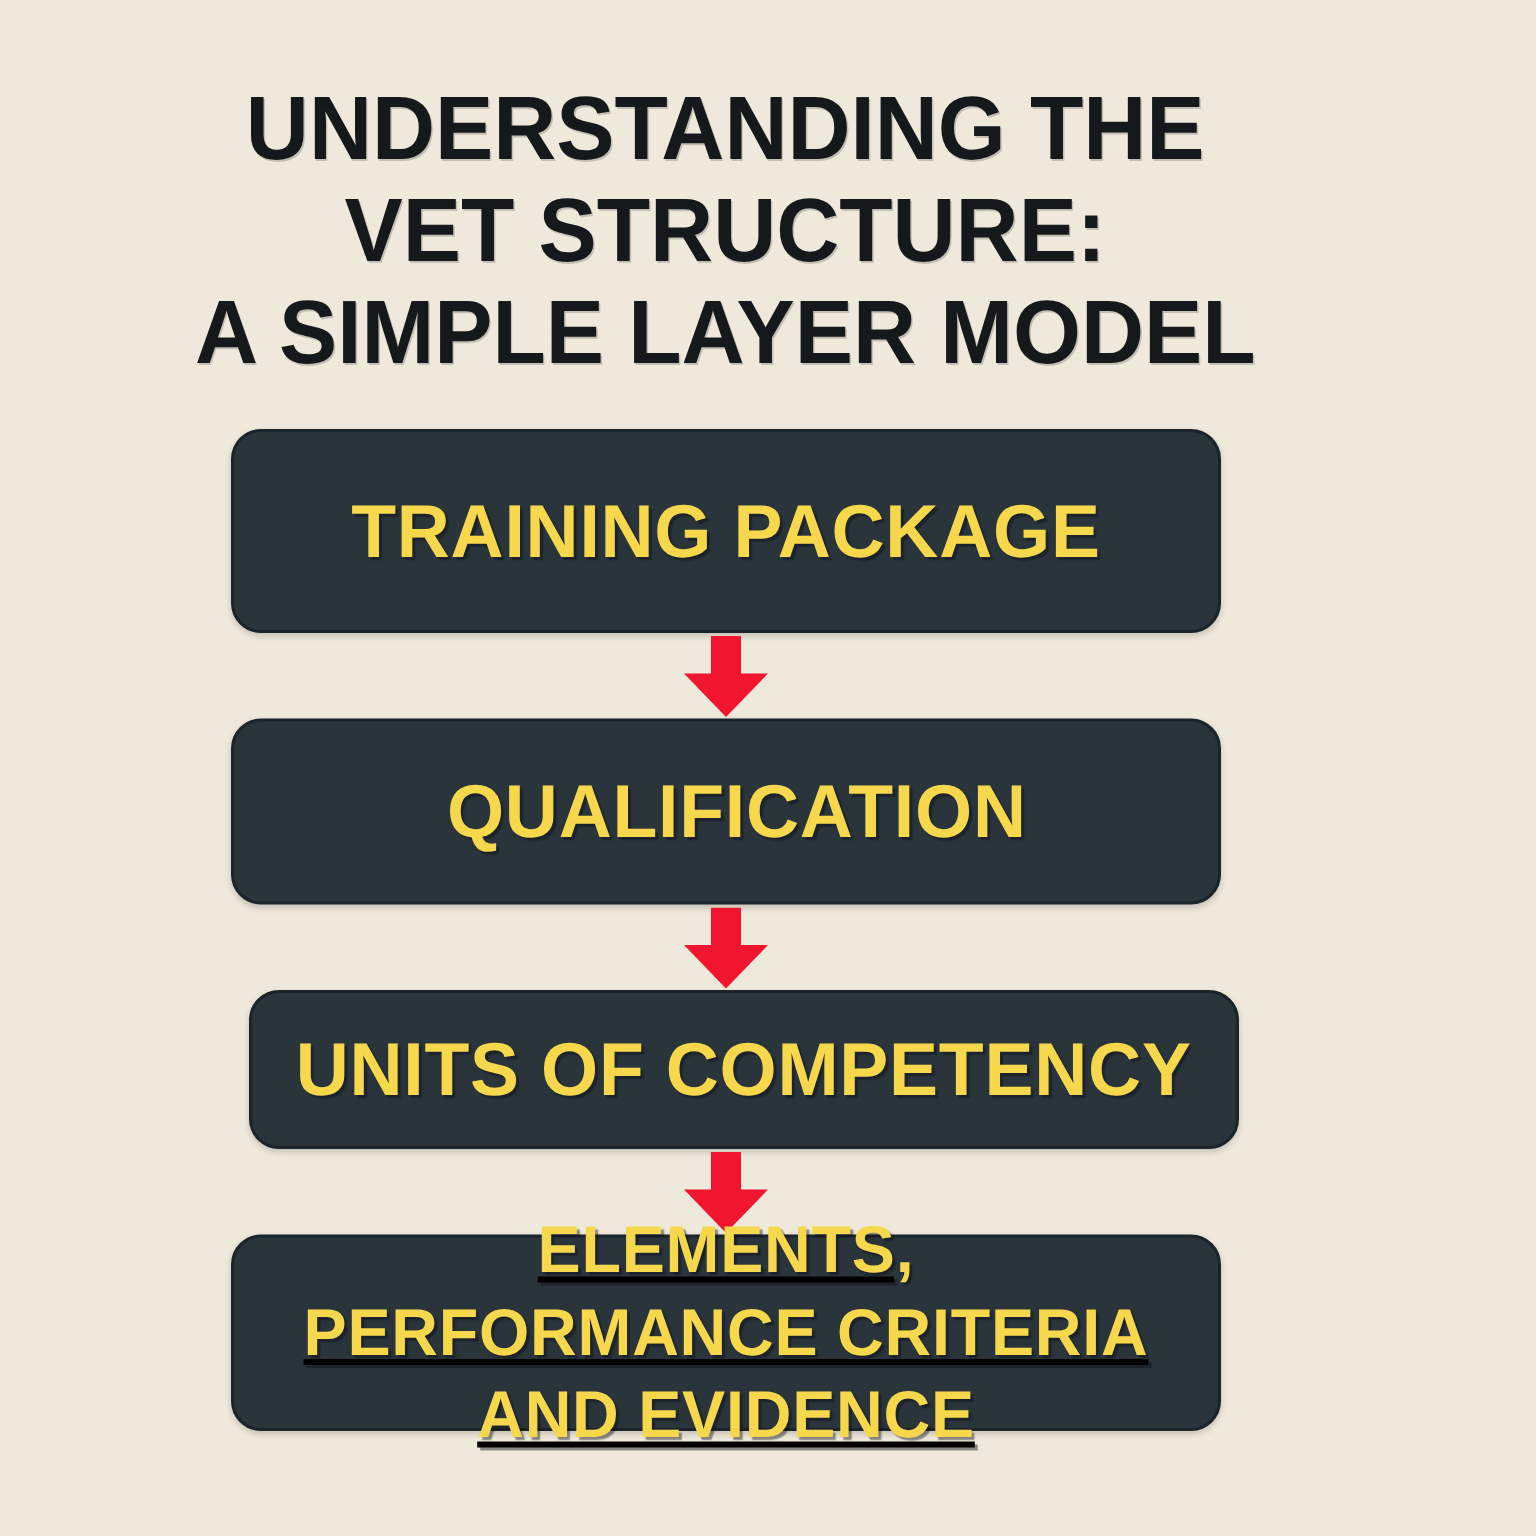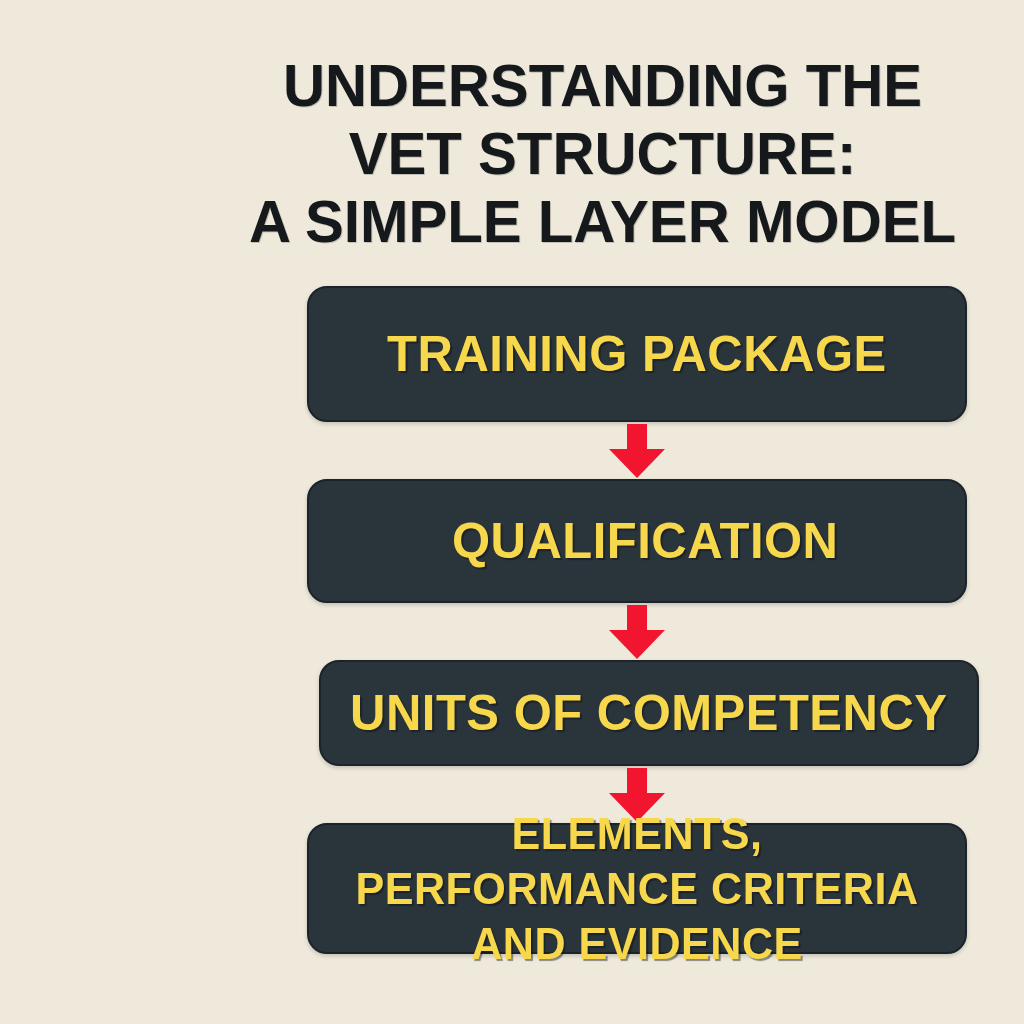--- a/index.html
+++ b/index.html
@@ -12,21 +12,21 @@
     background: #efe9dc;
     font-family: "Liberation Sans", sans-serif;
     overflow: hidden;
   }
   .canvas {
     width: 967px;
     height: 1024px;
     position: relative;
     display: flex;
     flex-direction: column;
-    align-items: flex-end;
+    align-items: center;
   }
   .title {
     margin-top: 52px;
     text-align: center;
     color: #15191b;
     font-weight: bold;
     font-size: 60px;
     line-height: 68px;
     letter-spacing: 0px;
     transform: scaleX(0.97);
@@ -56,21 +56,21 @@
     color: #f7d84c;
     font-weight: bold;
     font-size: 50px;
     letter-spacing: 0.5px;
     text-shadow: 2px 2px 1px rgba(10, 16, 22, 0.45);
     transform: scaleX(0.98);
   }
   .box-1 { height: 136px; }
   .box-2 { height: 124px; padding-left: 16px; }
   .box-3 { height: 106px; margin-left: 24px; }
-  .box-4 { height: 131px; }
+  .box-4 { height: 131px; text-decoration: underline; }
   .box-4 .label {
     font-size: 44px;
     line-height: 55px;
     max-width: 590px;
   }
   .arrow {
     height: 57px;
     display: flex;
     align-items: center;
     justify-content: center;

